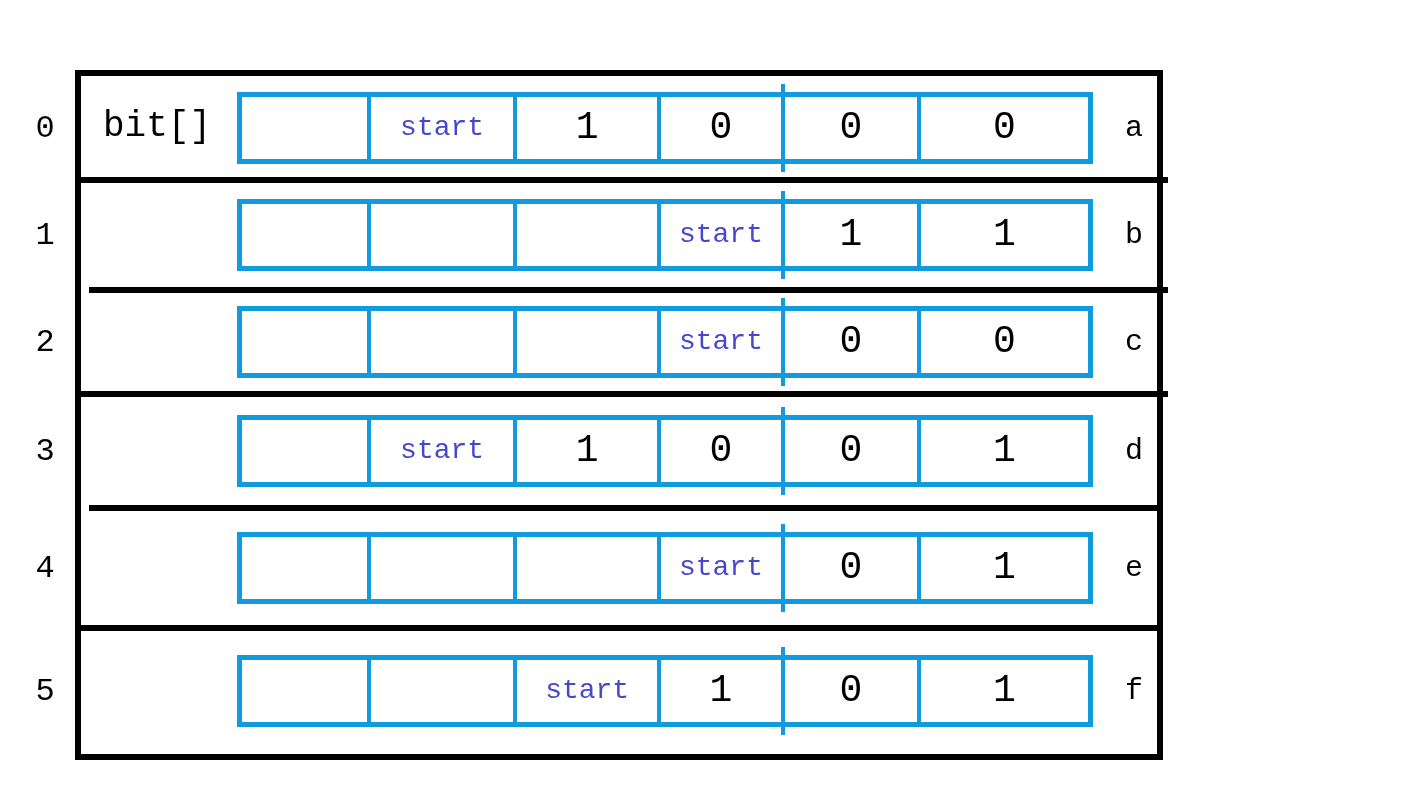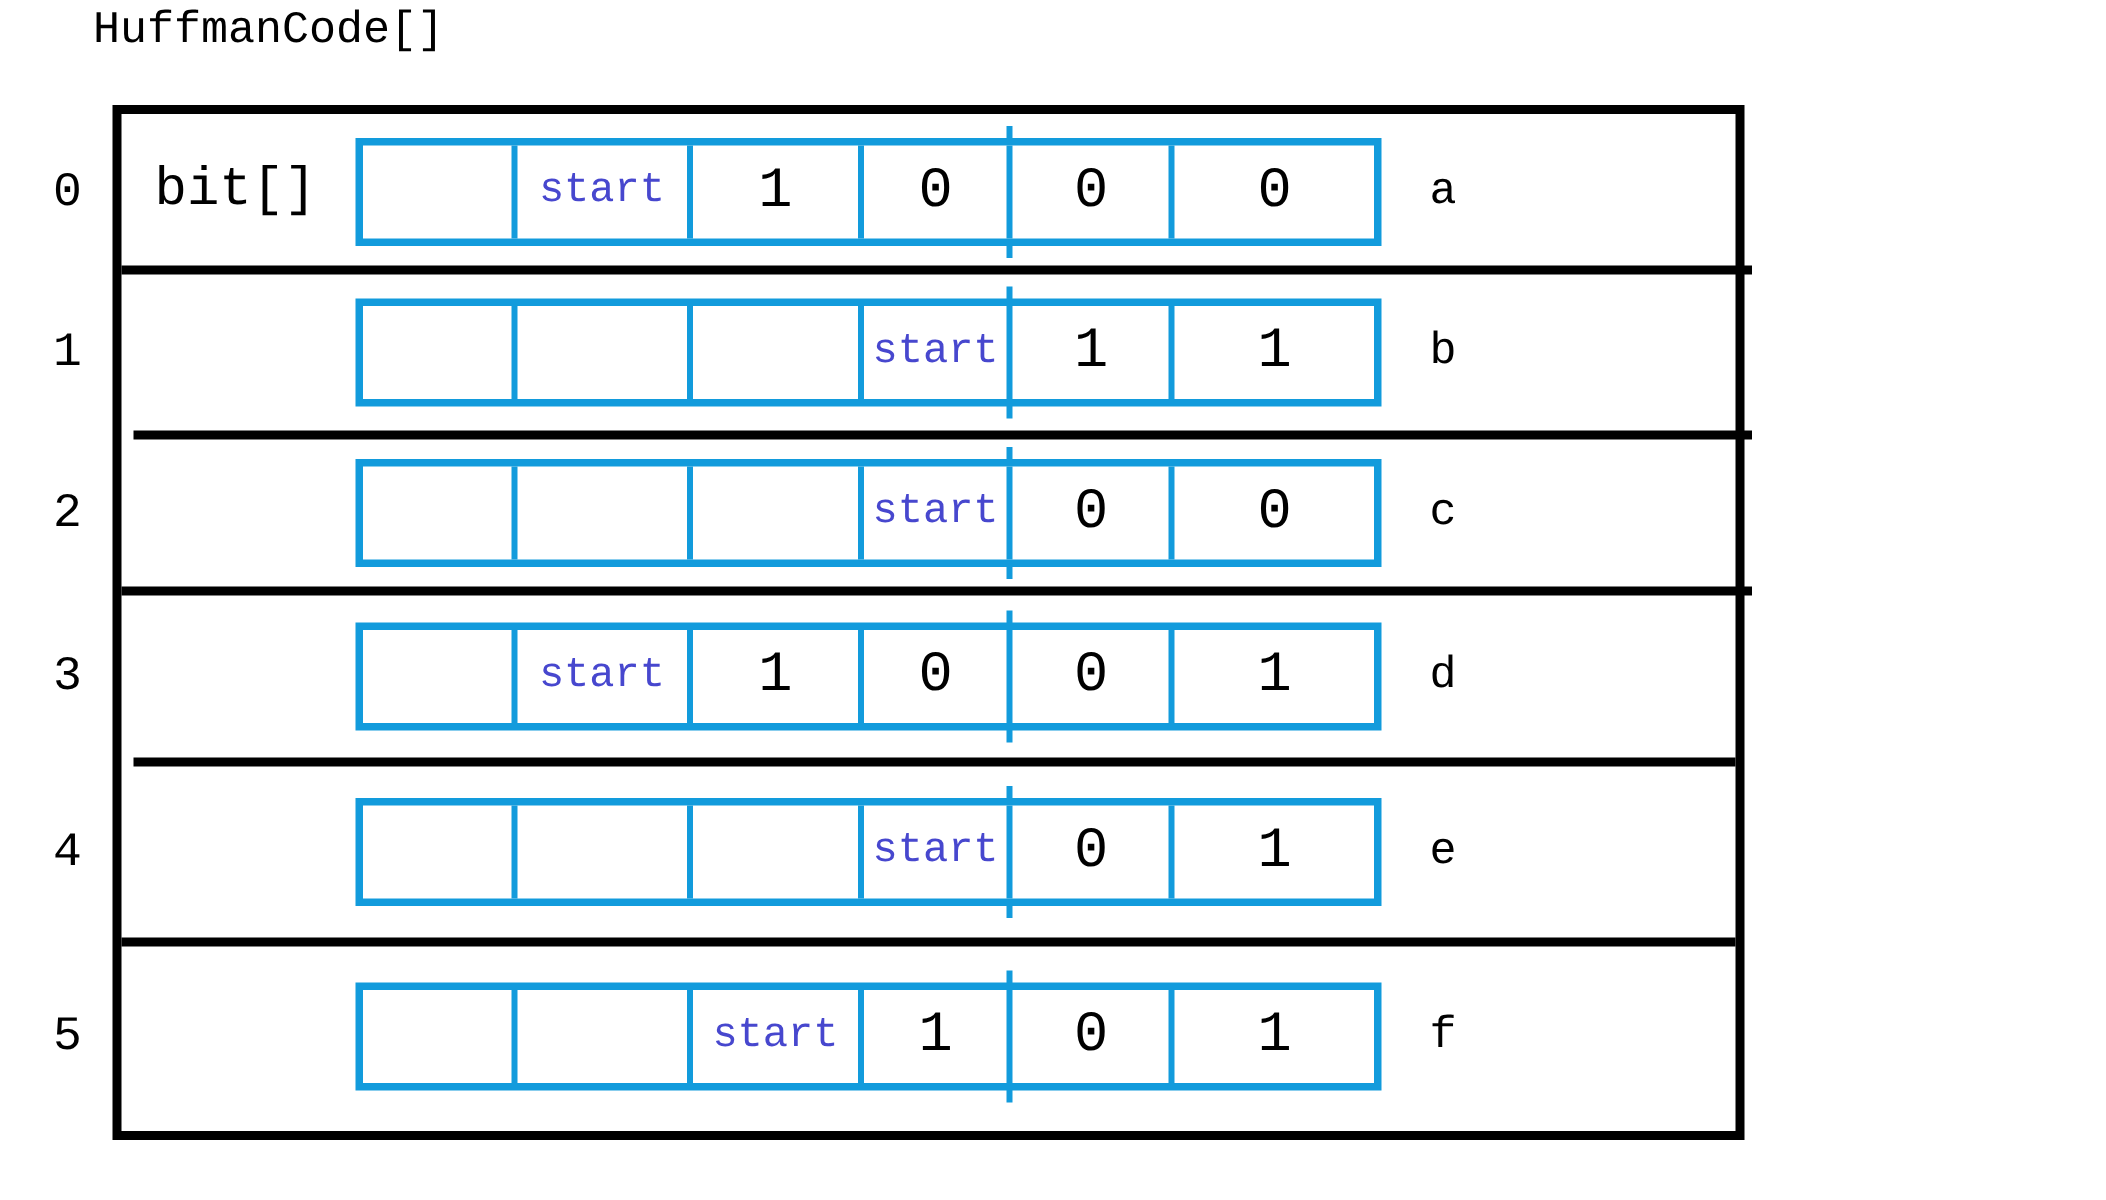--- a/index.html
+++ b/index.html
@@ -76,21 +76,21 @@
     position: absolute;
     left: 22px;
     top: 50%;
     transform: translateY(-54%);
     font-size: 36px;
     white-space: pre;
   }
 
   .box {
     margin-left: 156px;
-    width: 684px;
+    width: 856px;
     height: 72px;
     border: 5px solid var(--box);
     display: flex;
     align-items: stretch;
   }
 
   .cell {
     position: relative;
     flex-basis: 0;
     display: flex;
@@ -128,21 +128,20 @@
   .letter {
     margin-left: 32px;
     font-size: 30px;
   }
 </style>
 </head>
 <body>
 
 <div class="stage">
 
-  <div class="title">HuffmanCode[]</div>
 
   <div class="table">
 
     <div class="hrow">
       <span class="idx">0</span>
       <span class="bitlabel">bit[]</span>
       <div class="box">
         <span class="cell"></span>
         <span class="cell start">start</span>
         <span class="cell">1</span>

